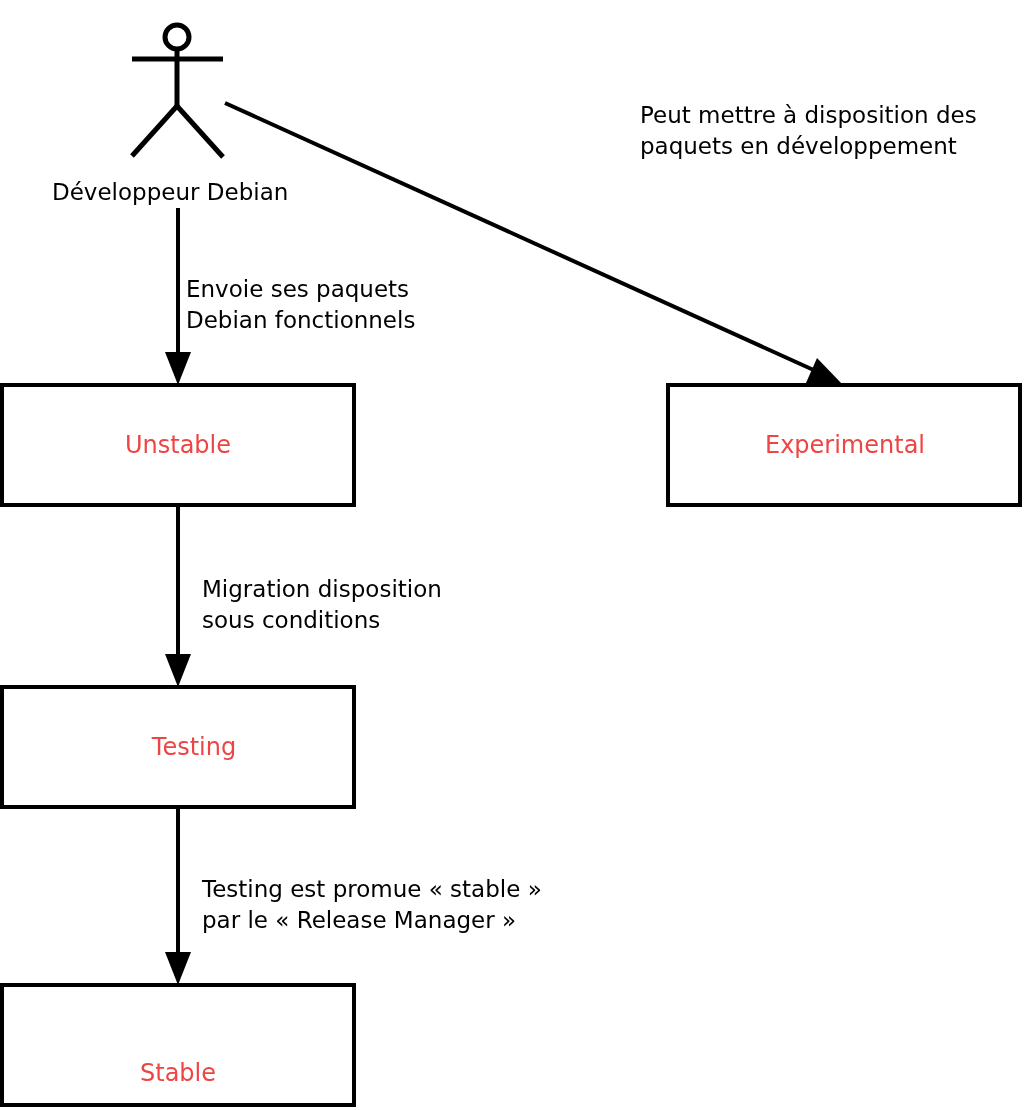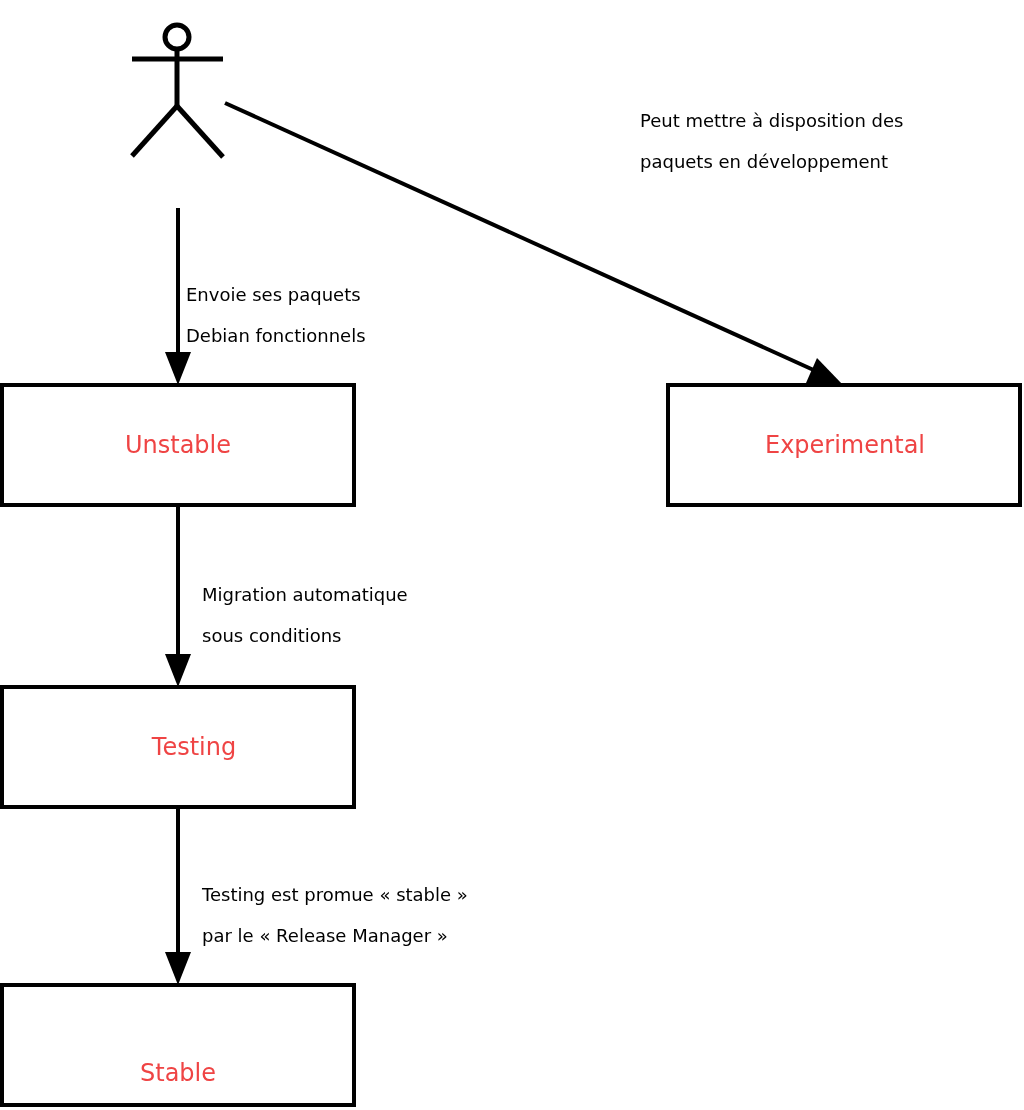--- a/index.html
+++ b/index.html
@@ -13,22 +13,22 @@
     color: #000000;
     overflow: hidden;
   }
   svg.diagram-lines {
     position: absolute;
     left: 0; top: 0;
     width: 1024px; height: 1110px;
   }
   .label {
     position: absolute;
-    font-size: 18px;
-    line-height: 41px;
+    font-size: 23px;
+    line-height: 31px;
     color: #000000;
     white-space: pre-line;
   }
   .box-label {
     position: absolute;
     display: flex;
     align-items: center;
     justify-content: center;
     font-size: 24px;
     color: #ef4444;
@@ -77,28 +77,29 @@
       <line x1="178" y1="807" x2="178" y2="956" stroke="#000000" stroke-width="4"></line>
       <polygon points="178,985 165,952 191,952" fill="#000000"></polygon>
     </g>
 
     <rect x="2" y="385" width="352" height="120" fill="#ffffff" stroke="#000000" stroke-width="4"></rect>
     <rect x="668" y="385" width="352" height="120" fill="#ffffff" stroke="#000000" stroke-width="4"></rect>
     <rect x="2" y="687" width="352" height="120" fill="#ffffff" stroke="#000000" stroke-width="4"></rect>
     <rect x="2" y="985" width="352" height="120" fill="#ffffff" stroke="#000000" stroke-width="4"></rect>
   </svg>
 
+  <div class="label actor-label">Développeur Debian</div>
 
   <div class="label edge-label-experimental">Peut mettre à disposition des
 paquets en développement</div>
 
   <div class="label edge-label-unstable">Envoie ses paquets
 Debian fonctionnels</div>
 
-  <div class="label edge-label-testing">Migration automatique
+  <div class="label edge-label-testing">Migration disposition
 sous conditions</div>
 
   <div class="label edge-label-stable">Testing est promue « stable »
 par le « Release Manager »</div>
 
   <div class="box-label box-label-unstable">Unstable</div>
 
   <div class="box-label box-label-experimental">Experimental</div>
 
   <div class="box-label box-label-testing">Testing</div>

